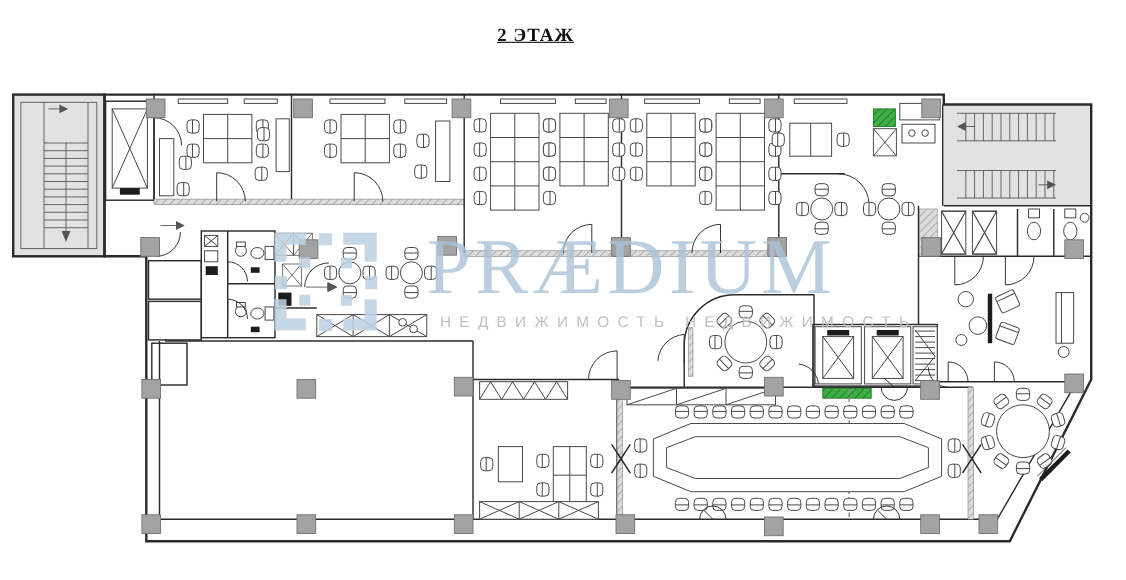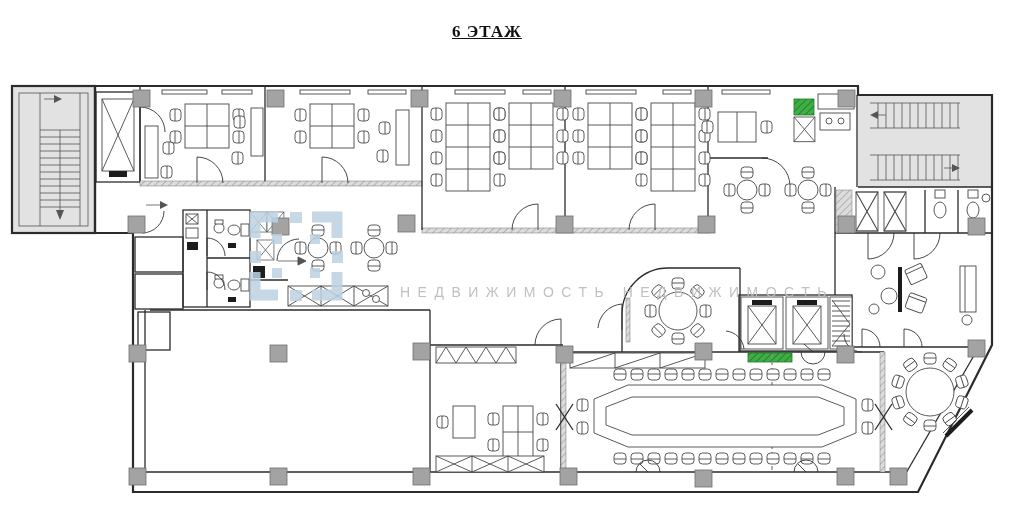--- a/index.html
+++ b/index.html
@@ -25,21 +25,21 @@
   .wm-brand{position:absolute;left:388px;top:206px;font-family:"Liberation Serif",serif;
       font-size:72px;line-height:1;color:var(--wm-blue,#aac3d8);letter-spacing:4px;opacity:.8;white-space:nowrap;}
   .wm-sub{position:absolute;left:400px;top:284px;font-family:"Liberation Sans",sans-serif;
       font-size:14px;color:var(--wm-gray,#bdbdbd);letter-spacing:7.5px;opacity:.95;white-space:nowrap;}
 </style>
 </head>
 <body>
 
 <div id="stage">
 
-  <div class="floor-title">6 ЭТАЖ</div>
+  <div class="floor-title">2 ЭТАЖ</div>
 
   <svg width="1024" height="527" viewBox="0 0 1024 527">
     <defs>
       <pattern id="hatch" width="5" height="5" patternUnits="userSpaceOnUse" patternTransform="rotate(45)">
         <rect width="5" height="5" fill="#dcdcdc"></rect>
         <line x1="0" y1="0" x2="0" y2="5" stroke="#8f8f8f" stroke-width="1.1"></line>
       </pattern>
       <pattern id="greenH" width="5" height="5" patternUnits="userSpaceOnUse" patternTransform="rotate(45)">
         <rect width="5" height="5" style="fill:var(--accent-green,#3fae46)"></rect>
         <line x1="0" y1="0" x2="0" y2="5" stroke="#1e7a24" stroke-width="1.6"></line>
@@ -444,16 +444,17 @@
         <rect x="42" y="2" width="12" height="11"></rect>
           <rect x="42" y="80" width="12" height="11"></rect>
         <rect x="2" y="41" width="11" height="12"></rect>
           <rect x="84" y="41" width="11" height="12"></rect>
         <rect x="24" y="24" width="10" height="10"></rect>
           <rect x="62" y="24" width="10" height="10"></rect>
         <rect x="24" y="58" width="10" height="10"></rect>
           <rect x="62" y="58" width="10" height="10"></rect>
       </g>
     </svg>
+    <div class="wm-brand">PRÆDIUM</div>
     <div class="wm-sub">НЕДВИЖИМОСТЬ НЕДВИЖИМОСТЬ</div>
   </div>
 
 </div>
 
 </body></html>

